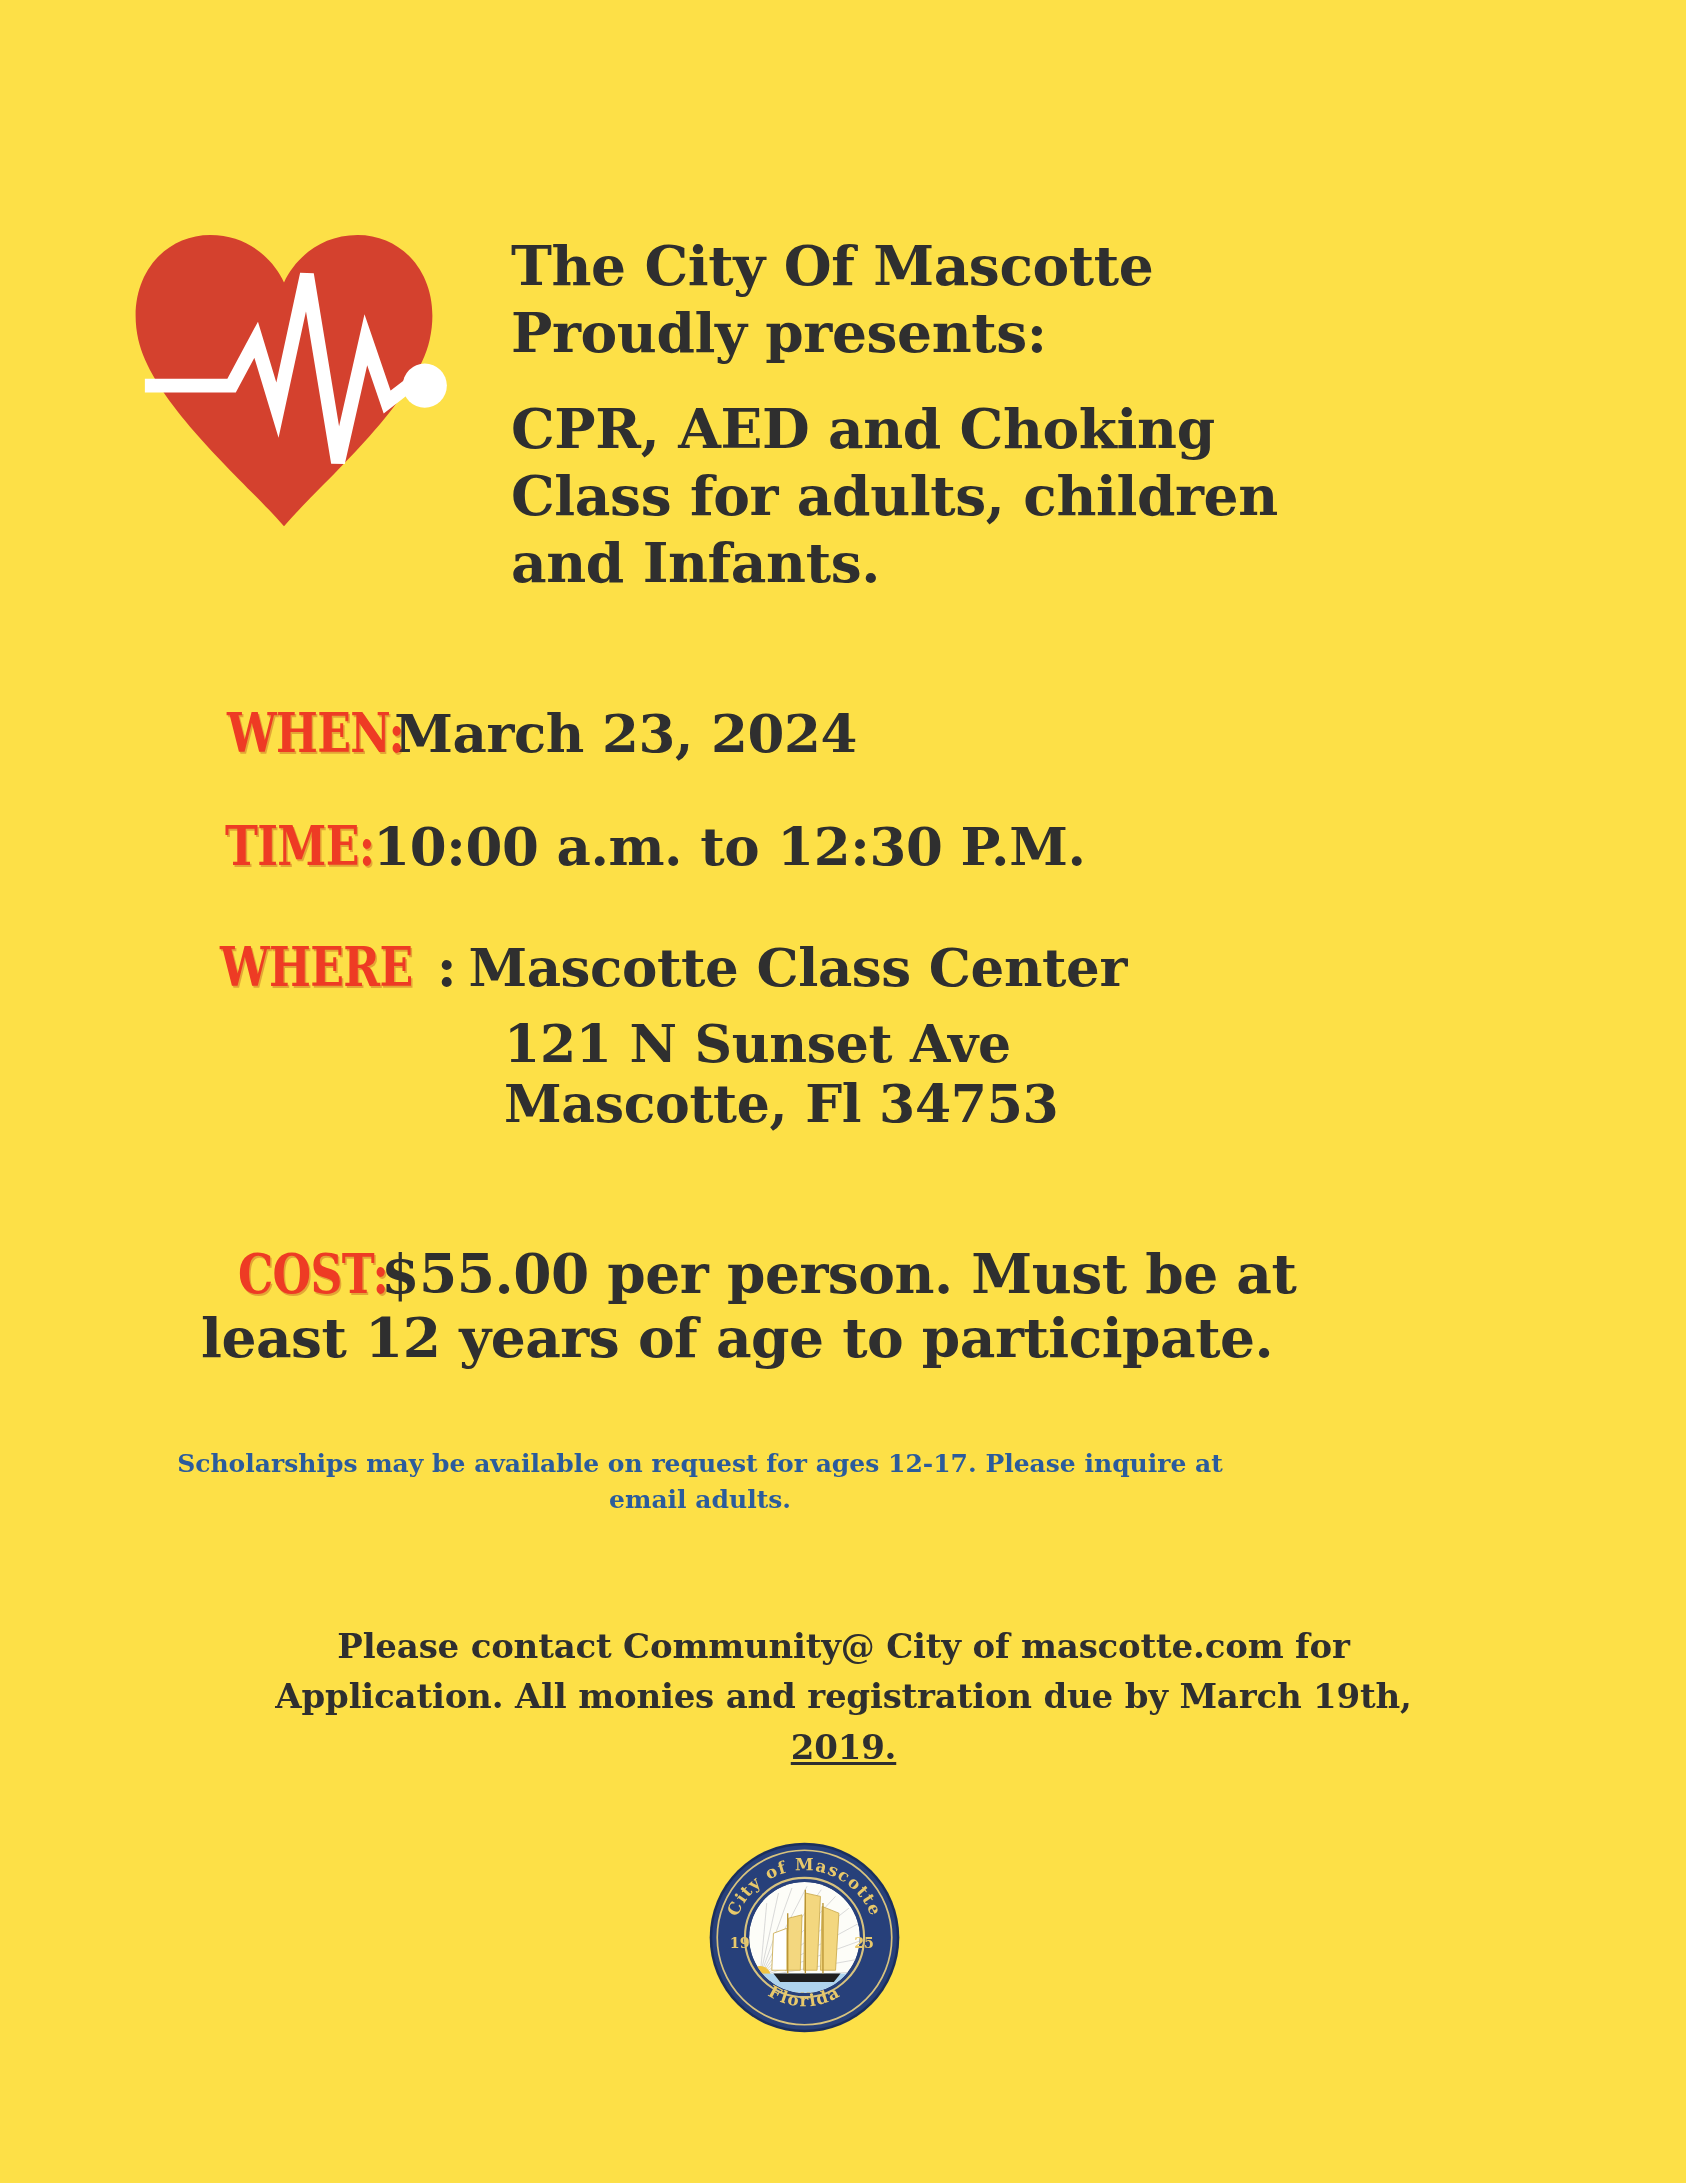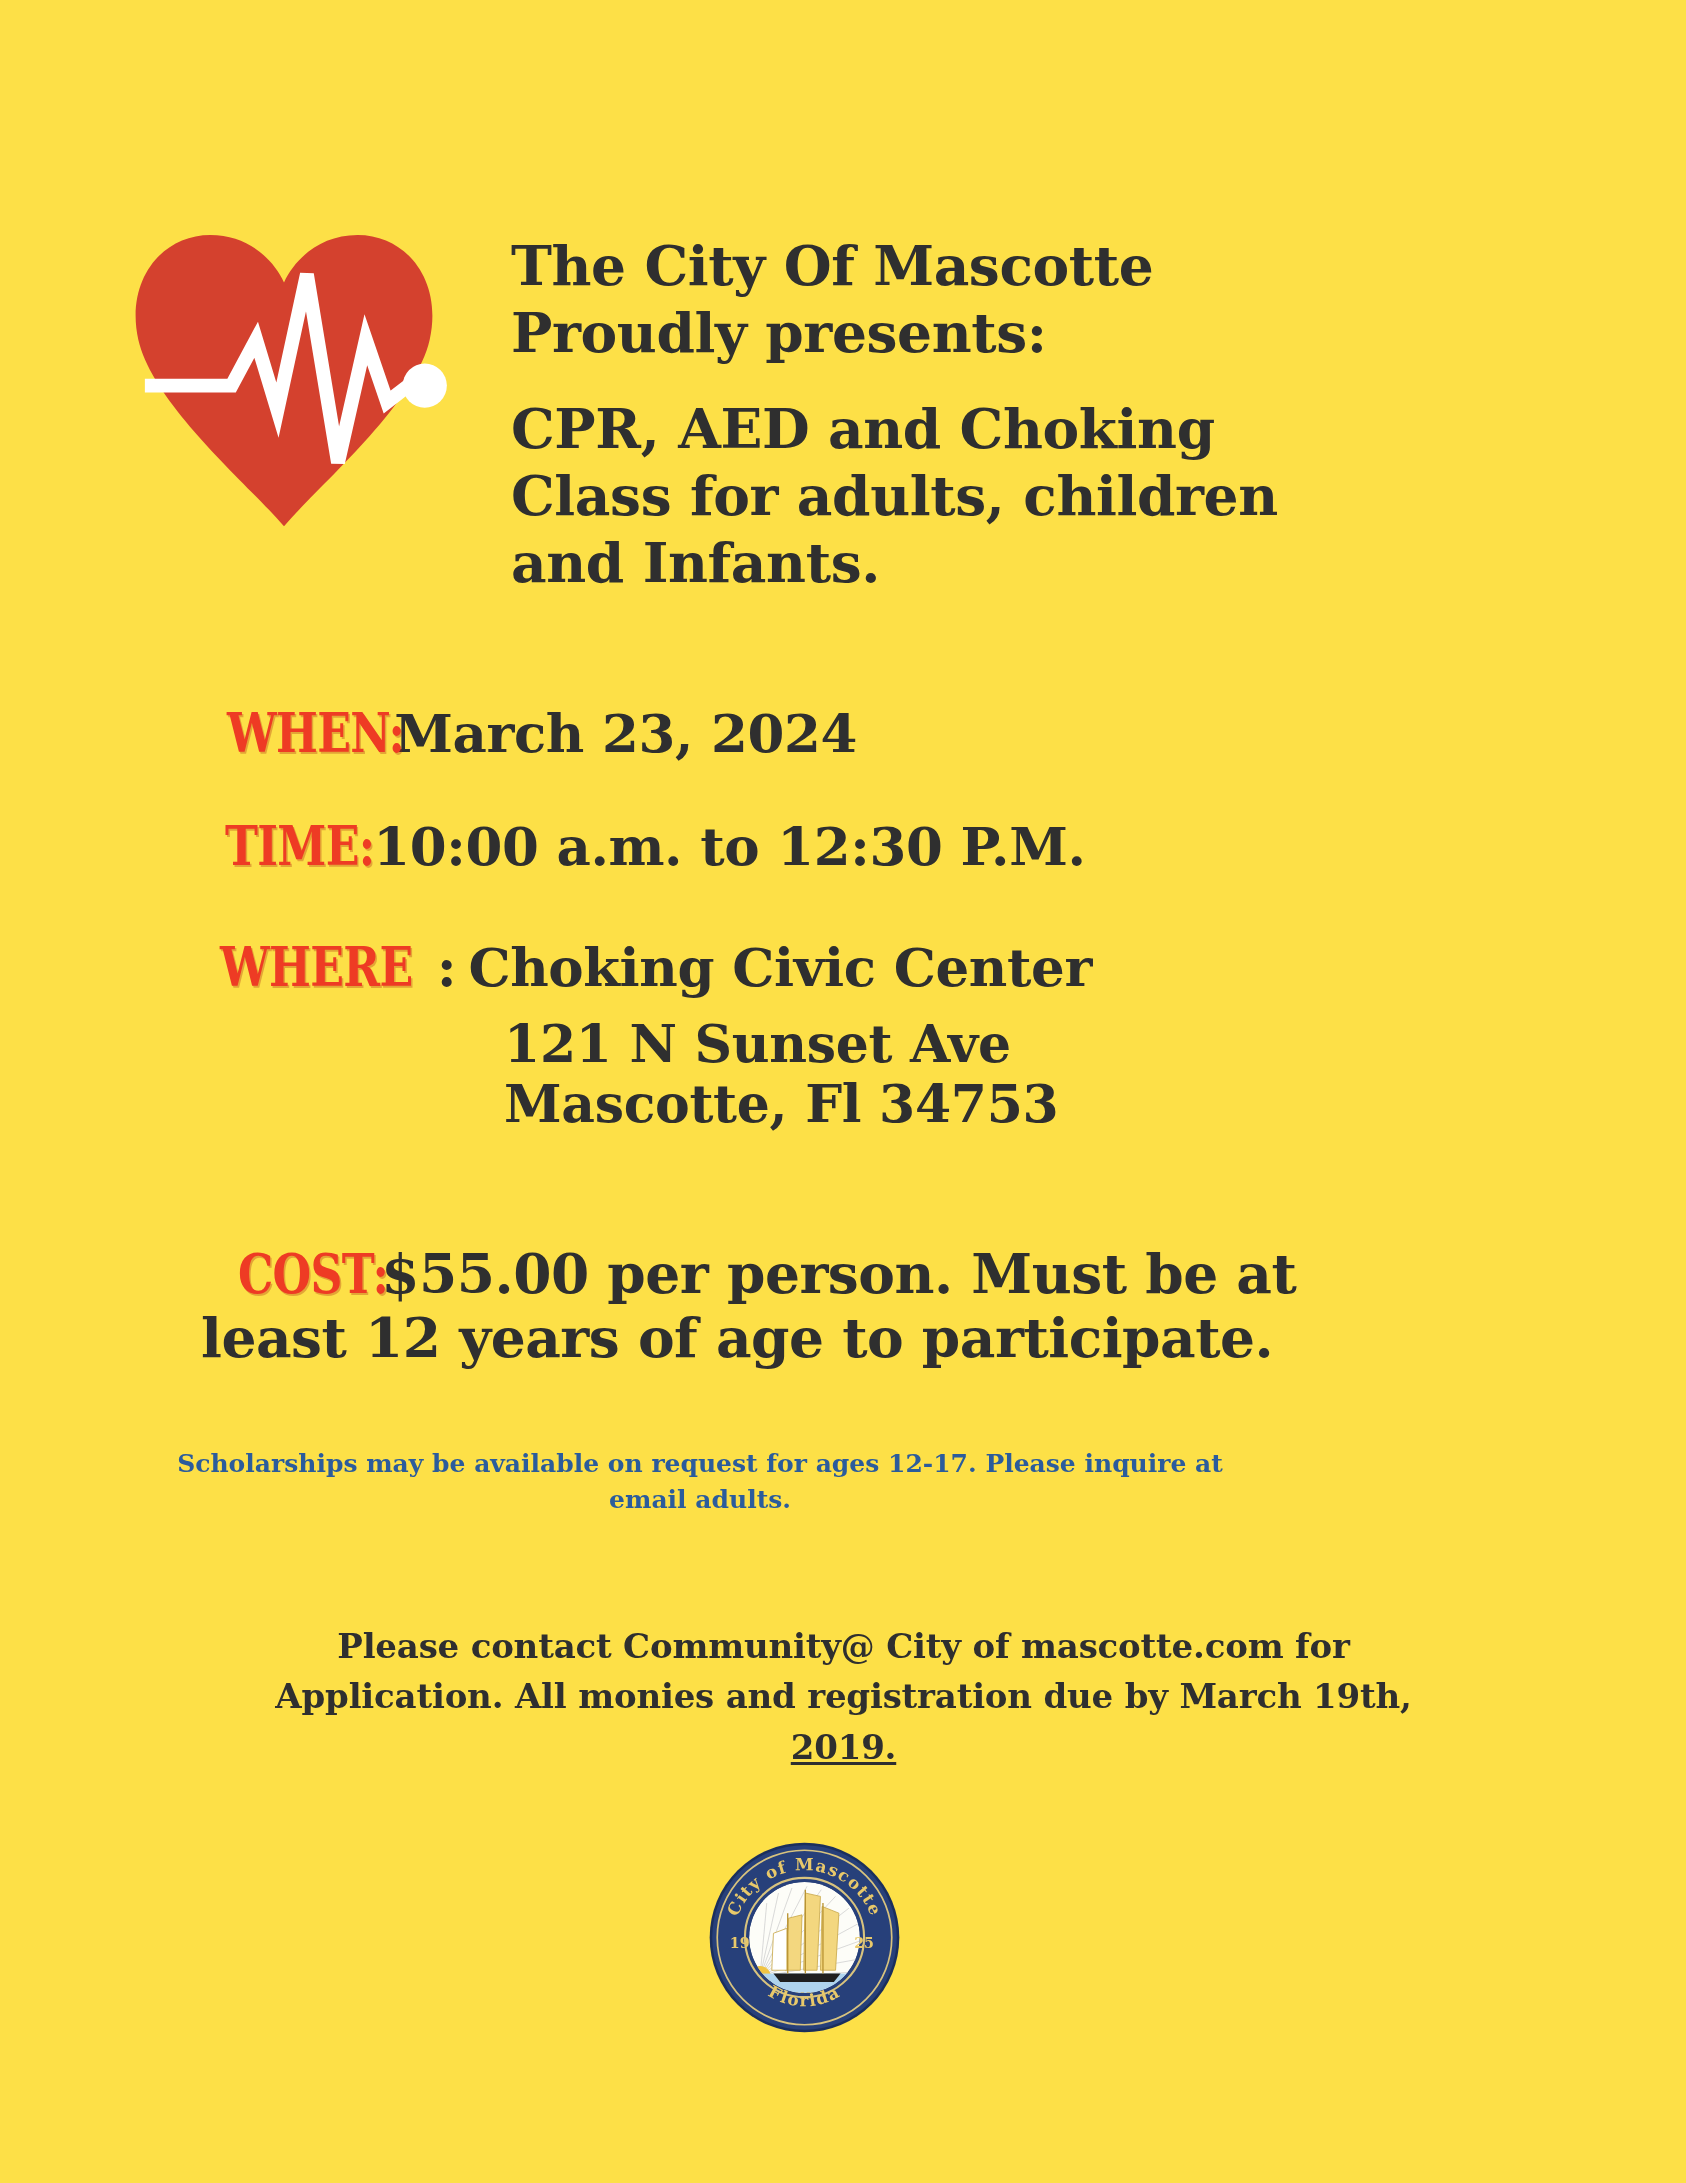--- a/index.html
+++ b/index.html
@@ -251,21 +251,21 @@
     </div>
 
     <div class="row" id="row-time">
       <span class="label-red">TIME:</span>
       <span class="value-blk" style="margin-left:-34px;">10:00 a.m. to 12:30 P.M.</span>
     </div>
 
     <div class="row" id="row-where">
       <span class="label-red">WHERE</span>
       <span class="label-blk-colon" style="margin-left:-37px;"> :</span>
-      <span class="value-blk" style="margin-left:11.8px;">Choking Civic Center</span>
+      <span class="value-blk" style="margin-left:11.8px;">Mascotte Class Center</span>
     </div>
 
     <div class="addr-lines">
       <div class="addr-line">121 N Sunset Ave</div>
       <div class="addr-line">Mascotte, Fl 34753</div>
     </div>
   </div>
 
   <div class="cost-block">
     <div class="cost-line1">

